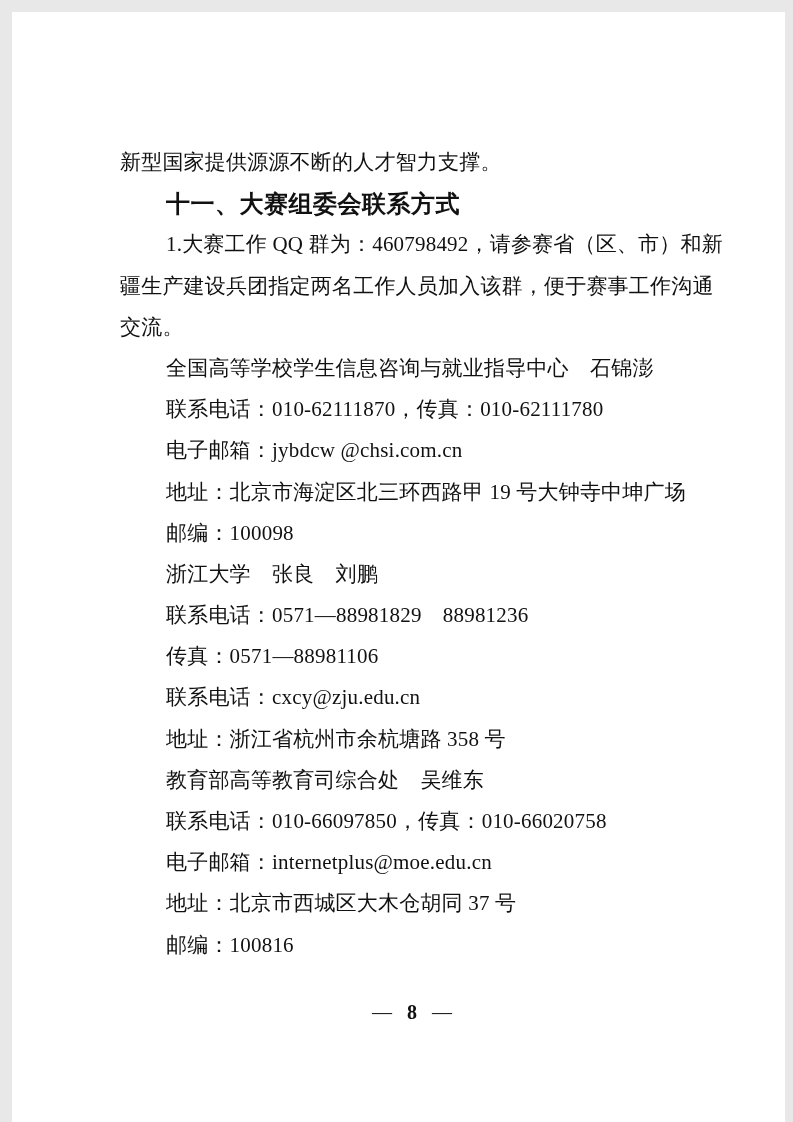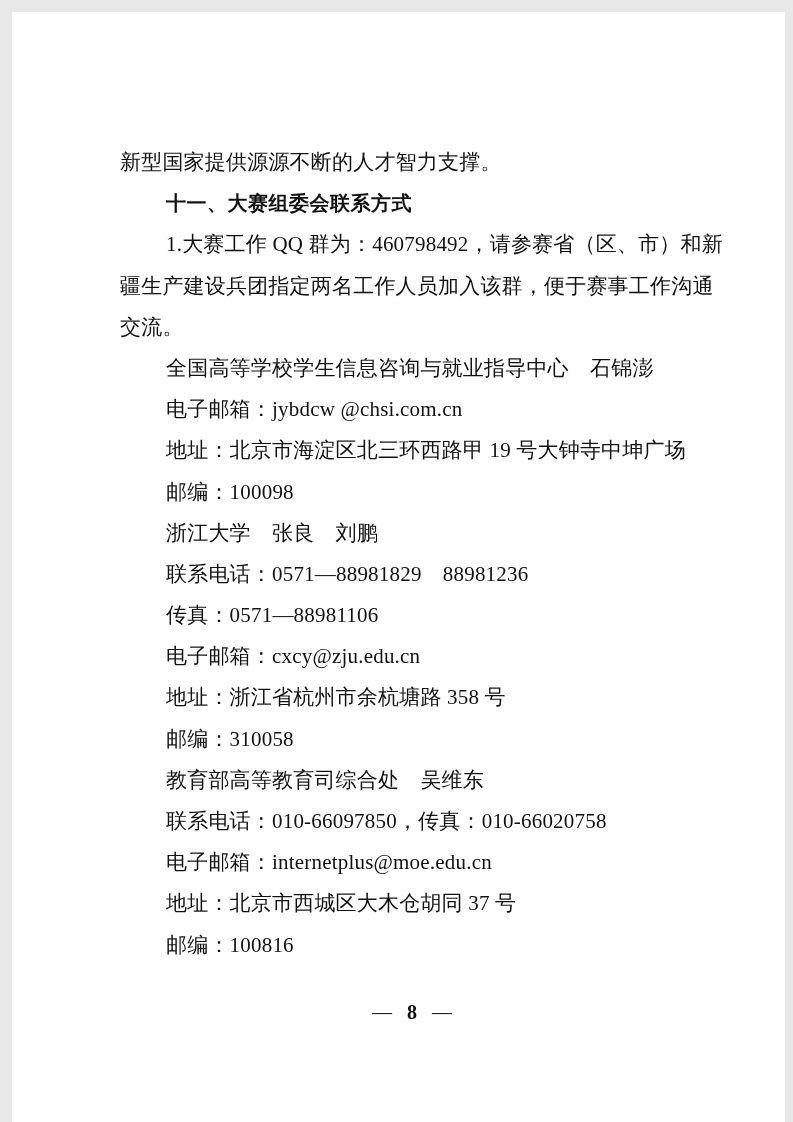--- a/index.html
+++ b/index.html
@@ -23,21 +23,21 @@
     height: 37.2px;
     line-height: 37.2px;
     font-size: 21px;
     white-space: nowrap;
     letter-spacing: 0.2px;
   }
   .indent { padding-left: 46px; }
   .heading {
     font-family: "Liberation Sans", "DejaVu Sans", sans-serif;
     font-weight: bold;
-    font-size: 20px;
+    font-size: 24px;
     letter-spacing: 0.5px;
   }
   .pagenum {
     position: absolute;
     top: 985px;
     left: 0;
     width: 793px;
     text-align: center;
     font-size: 20px;
     letter-spacing: 1px;
@@ -52,29 +52,29 @@
 <body>
 
 <div class="page">
   <div class="doc-body">
     <div class="line">新型国家提供源源不断的人才智力支撑。</div>
     <div class="line indent heading">十一、大赛组委会联系方式</div>
     <div class="line indent">1.大赛工作 QQ 群为：460798492，请参赛省（区、市）和新</div>
     <div class="line">疆生产建设兵团指定两名工作人员加入该群，便于赛事工作沟通</div>
     <div class="line">交流。</div>
     <div class="line indent">全国高等学校学生信息咨询与就业指导中心　石锦澎</div>
+    <div class="line indent">联系电话：010-62111870，传真：010-62111780</div>
     <div class="line indent">电子邮箱：jybdcw @chsi.com.cn</div>
     <div class="line indent">地址：北京市海淀区北三环西路甲 19 号大钟寺中坤广场</div>
     <div class="line indent">邮编：100098</div>
     <div class="line indent">浙江大学　张良　刘鹏</div>
     <div class="line indent">联系电话：0571—88981829　88981236</div>
     <div class="line indent">传真：0571—88981106</div>
-    <div class="line indent">电子邮箱：cxcy@zju.edu.cn</div>
+    <div class="line indent">联系电话：cxcy@zju.edu.cn</div>
     <div class="line indent">地址：浙江省杭州市余杭塘路 358 号</div>
-    <div class="line indent">邮编：310058</div>
     <div class="line indent">教育部高等教育司综合处　吴维东</div>
     <div class="line indent">联系电话：010-66097850，传真：010-66020758</div>
     <div class="line indent">电子邮箱：internetplus@moe.edu.cn</div>
     <div class="line indent">地址：北京市西城区大木仓胡同 37 号</div>
     <div class="line indent">邮编：100816</div>
   </div>
 
   <div class="pagenum"><span>—</span><span class="num">8</span><span>—</span></div>
 </div>
 

